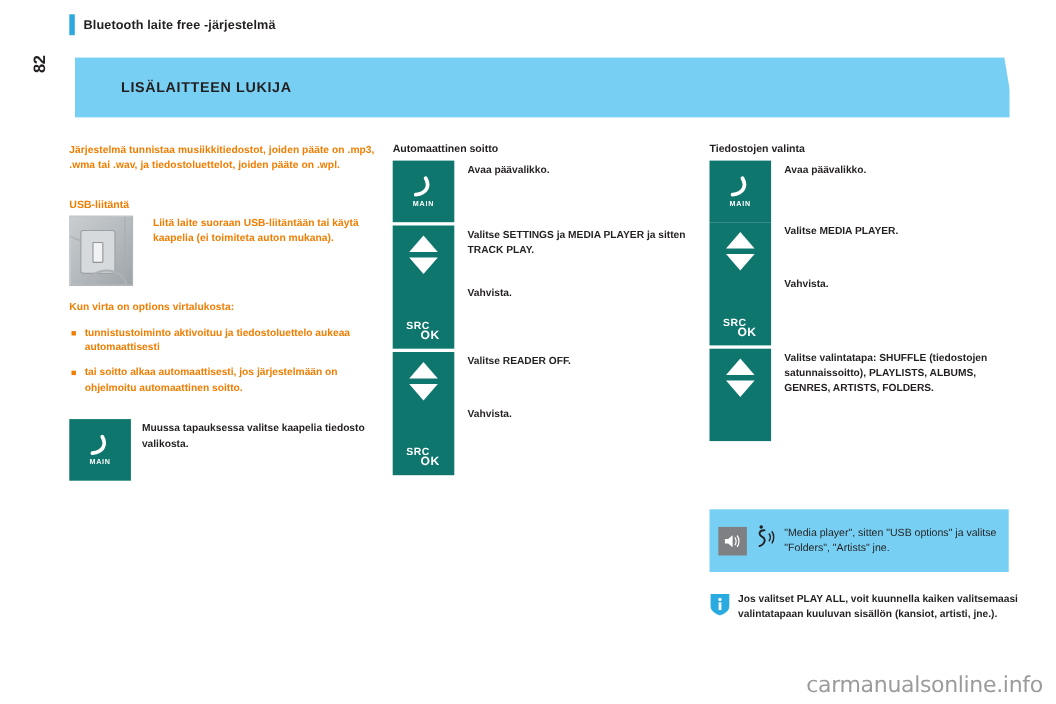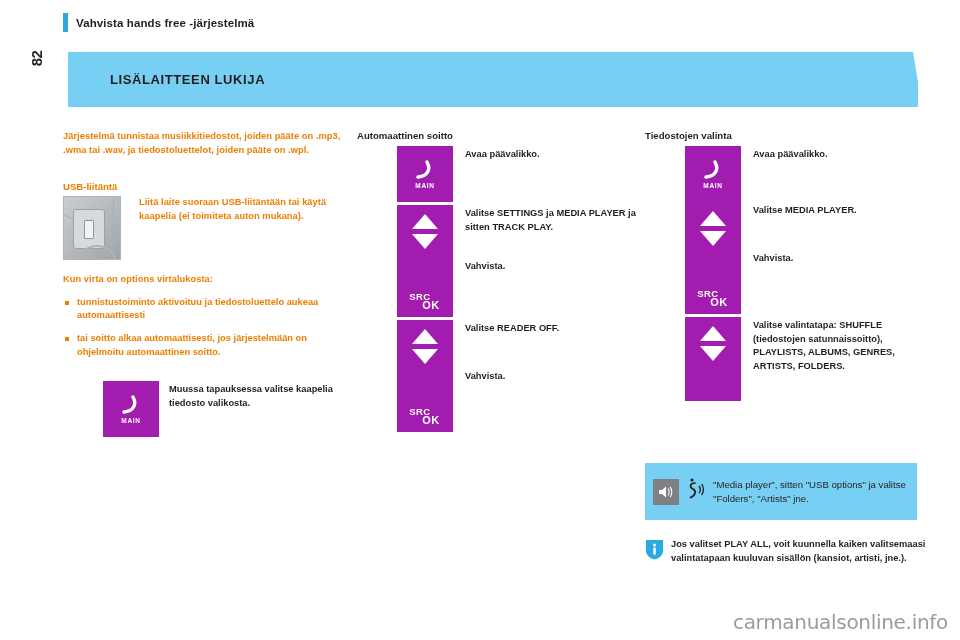--- a/index.html
+++ b/index.html
@@ -109,24 +109,23 @@
   }
   .usb-photo .edge{
     position:absolute;right:6px;top:0;width:1px;height:62px;background:#a8adb1;
   }
 
   
   .main-block{display:flex;gap:10px;margin-top:22px;align-items:flex-start;}
 
   
   .btn-tile{
-    background:#a21caf;
+    background:#0f766e;
     width:56px;flex:0 0 56px;
     position:relative;
-    margin-left:40px;
   }
   .btn-main{height:56px;}
   .btn-updownok{height:112px;}
   .btn-updown{height:84px;}
 
   .main-icon{
     position:absolute;left:0;right:0;top:14px;
     display:flex;justify-content:center;
   }
   .main-icon svg{display:block;}
@@ -203,21 +202,21 @@
     font-family:"DejaVu Sans", sans-serif;
   }
 </style>
 </head>
 <body>
 
 <div class="page">
 
   <div class="chapter">
     <div class="chapter-bar"></div>
-    <div class="chapter-title">Vahvista hands free -järjestelmä</div>
+    <div class="chapter-title">Bluetooth laite free -järjestelmä</div>
   </div>
 
   <div class="folio">
     <span>82</span>
   </div>
 
   <div class="banner"></div>
   <div class="banner-label">LISÄLAITTEEN LUKIJA</div>
 
   <div class="col col1">

